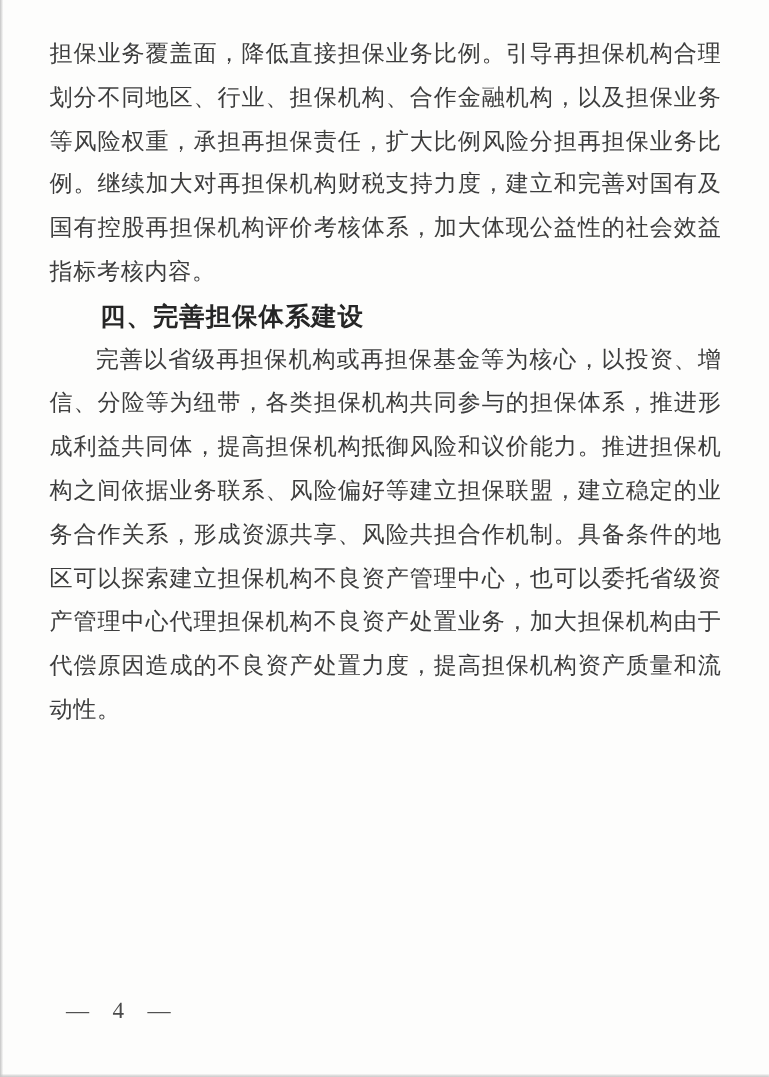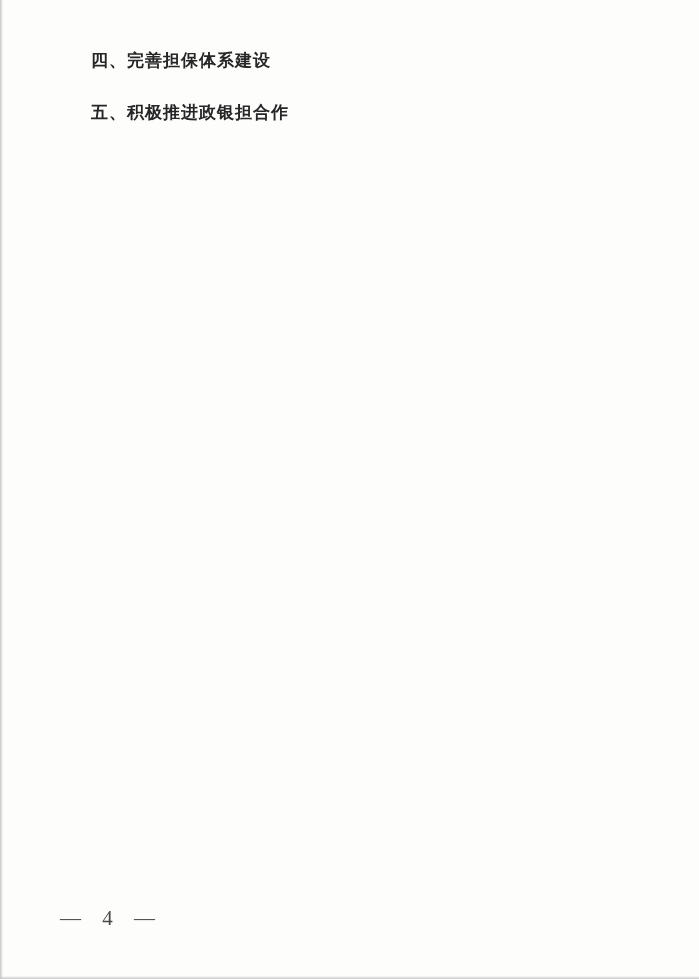--- a/index.html
+++ b/index.html
@@ -40,26 +40,26 @@
     text-align: justify;
   }
   .para {
     margin: 0;
     padding: 0;
   }
   .para.indent {
     text-indent: 2em;
   }
   .sec-heading {
-    margin: 12px;
+    margin: 0;
     padding: 0;
     text-indent: 2em;
     font-family: "Liberation Sans", "DejaVu Sans", sans-serif;
     font-weight: bold;
-    font-size: 17px;
+    font-size: 23px;
     line-height: 39.8px;
     letter-spacing: 1px;
     color: var(--heading, #262626);
     text-align: left;
   }
   .page-number {
     position: absolute;
     left: 60px;
     top: 906px;
     font-size: 21px;
@@ -69,22 +69,23 @@
   }
 </style>
 </head>
 <body>
 
 <div class="page">
   <div class="edge-left"></div>
   <div class="edge-bottom"></div>
 
   <div class="content">
+    <p class="para">担保业务覆盖面，降低直接担保业务比例。引导再担保机构合理划分不同地区、行业、担保机构、合作金融机构，以及担保业务等风险权重，承担再担保责任，扩大比例风险分担再担保业务比例。继续加大对再担保机构财税支持力度，建立和完善对国有及国有控股再担保机构评价考核体系，加大体现公益性的社会效益指标考核内容。</p>
 
     <h2 class="sec-heading">四、完善担保体系建设</h2>
 
+    <p class="para indent">完善以省级再担保机构或再担保基金等为核心，以投资、增信、分险等为纽带，各类担保机构共同参与的担保体系，推进形成利益共同体，提高担保机构抵御风险和议价能力。推进担保机构之间依据业务联系、风险偏好等建立担保联盟，建立稳定的业务合作关系，形成资源共享、风险共担合作机制。具备条件的地区可以探索建立担保机构不良资产管理中心，也可以委托省级资产管理中心代理担保机构不良资产处置业务，加大担保机构由于代偿原因造成的不良资产处置力度，提高担保机构资产质量和流动性。</p>
 
-    <h2 class="sec-heading">五、积极推进政银担合作</h2>
 
   </div>
 
   <div class="page-number">— 4 —</div>
 </div>
 
 </body></html>

